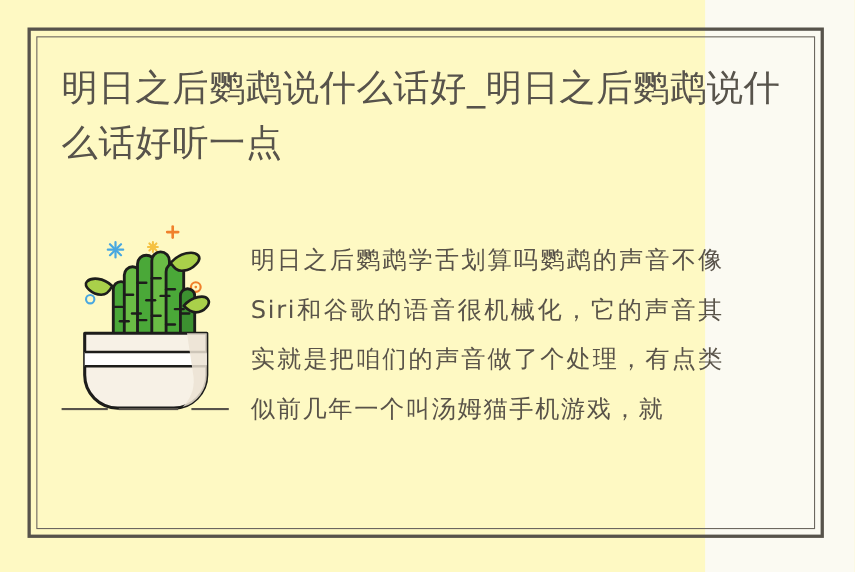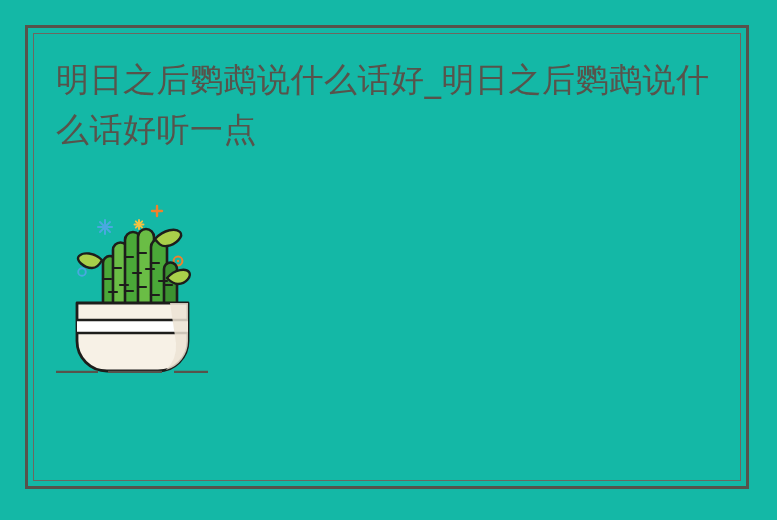--- a/index.html
+++ b/index.html
@@ -12,23 +12,23 @@
     height: 520px;
     overflow: hidden;
     background: #fbfaf2;
     font-family: "Liberation Sans", "DejaVu Sans", sans-serif;
   }
 
   
   #card {
     position: absolute;
     left: 0; top: 0;
-    width: 777px;
+    width: 641px;
     height: 520px;
-    background: #14b8a6;
+    background: #fef9c3;
   }
   #outer-frame {
     position: absolute;
     left: 25px; top: 25px;
     width: 724px;   
     height: 464px;
     border: 3px solid #57534b;
     box-sizing: border-box;
   }
   #inner-frame {
@@ -181,14 +181,15 @@
 
       <g stroke="#57534b" stroke-width="2.4" stroke-linecap="butt">
         <line x1="6" y1="179" x2="48" y2="179"></line>
         <line x1="58" y1="179" x2="112" y2="179"></line>
         <line x1="124" y1="179" x2="158" y2="179"></line>
       </g>
 
     </svg>
   </div>
 
+  <div id="body-text">明日之后鹦鹉学舌划算吗鹦鹉的声音不像Siri和谷歌的语音很机械化，它的声音其实就是把咱们的声音做了个处理，有点类似前几年一个叫汤姆猫手机游戏，就</div>
 
 </div>
 
 </body></html>

